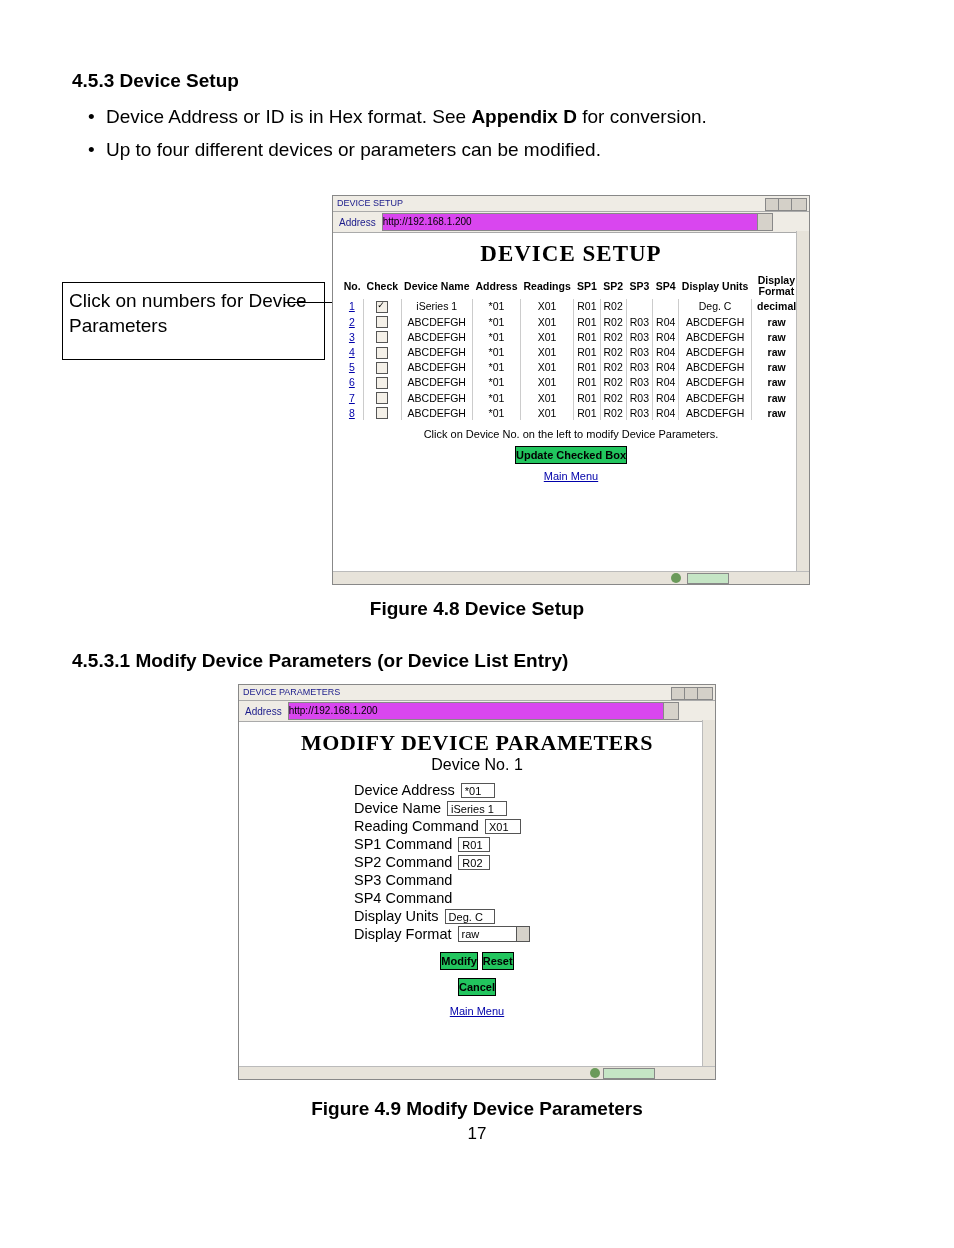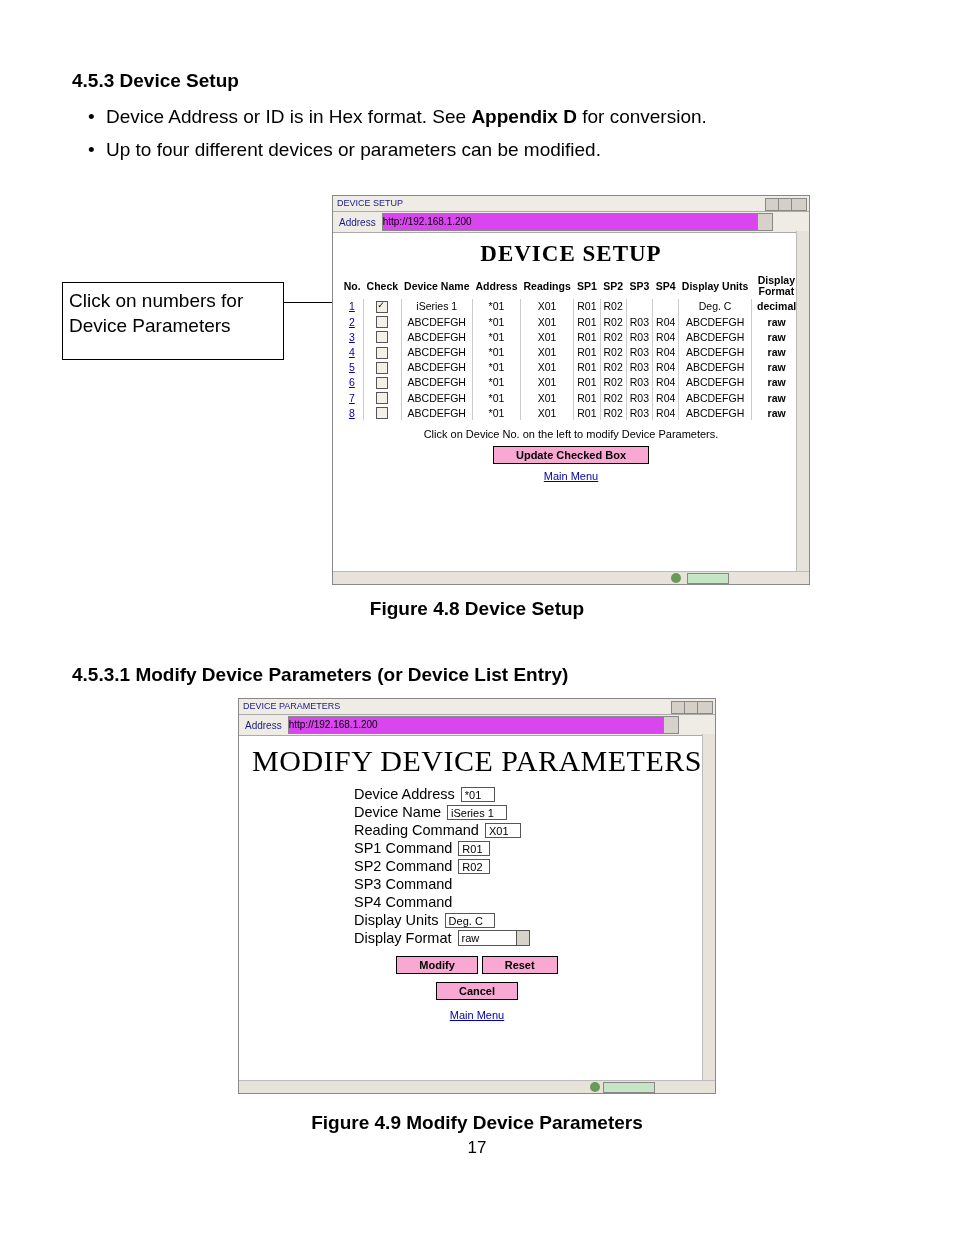--- a/index.html
+++ b/index.html
@@ -37,21 +37,21 @@
   .bold { font-weight: bold; }
   .fig-wrap {
     position: relative;
     margin: 0 auto;
   }
   .fig1-wrap { width: 810px; height: 395px; margin-bottom: 16px; margin-left: -10px; }
   .fig1-callout-box {
     position: absolute;
     left: 0;
     top: 95px;
-    width: 222px;
+    width: 263px;
     height: 78px;
     border: 1px solid #000;
     box-sizing: border-box;
     padding: 6px 6px;
     font-size: 19px;
     line-height: 1.3;
   }
   .fig1-line {
     position: absolute;
     left: 222px;
@@ -166,24 +166,24 @@
   h1.page-h {
     font-family: Georgia, 'Times New Roman', serif;
     font-weight: bold;
     text-align: center;
     margin: 8px 0 6px 0;
     font-size: 23px;
     letter-spacing: 1px;
   }
   h1.page-h2 {
     font-family: Georgia, 'Times New Roman', serif;
-    font-weight: normal;
+    font-weight: bold;
     text-align: center;
     margin: 8px 0 0 0;
-    font-size: 30px;
+    font-size: 22px;
     letter-spacing: 0.5px;
   }
   .subh {
     text-align: center;
     font-size: 16px;
     font-family: Arial, sans-serif;
     margin-bottom: 8px;
   }
   table.dev {
     border-collapse: collapse;
@@ -221,37 +221,37 @@
     left: 0; top: -2px;
   }
   .note {
     text-align: center;
     font-size: 11px;
     margin-top: 8px;
   }
   .btn {
     display: inline-block;
     border: 1px solid #000;
-    background: #f9a8d4;
+    background: #22c55e;
     font-size: 11px;
     font-weight: bold;
-    padding: 2px 22px;
+    padding: 2px 0;
     color: #000;
   }
   .btnrow { text-align: center; margin-top: 6px; }
   .link {
     color: #0000aa;
     text-decoration: underline;
     font-size: 11px;
   }
   .fig-cap {
     text-align: center;
     font-weight: bold;
     font-size: 19px;
-    margin-bottom: 44px;
+    margin-bottom: 30px;
   }
   .sect-head2 {
     font-weight: bold;
     font-size: 19px;
     margin-bottom: 12px;
   }
   .fig2-wrap {
     width: 478px;
     height: 396px;
     margin: 0 auto 18px auto;
@@ -498,20 +498,21 @@
       <span>DEVICE PARAMETERS</span>
       <div class="titlebar-ctrl"><span class="seg"></span><span class="seg"></span></div>
     </div>
     <div class="addrbar">
       <span class="lbl">Address</span>
       <div class="fld">http://192.168.1.200</div>
       <div class="go"></div>
     </div>
     <div class="viewport">
       <h1 class="page-h2">MODIFY DEVICE PARAMETERS</h1>
+      <div class="subh">Device No. 1</div>
       <div class="form-area">
         <div class="form-row">
             <span class="flabel">Device Address</span>
             <span class="fval" style="width:34px">*01</span>
           </div>
         <div class="form-row">
             <span class="flabel">Device Name</span>
             <span class="fval" style="width:60px">iSeries 1</span>
           </div>
         <div class="form-row">

